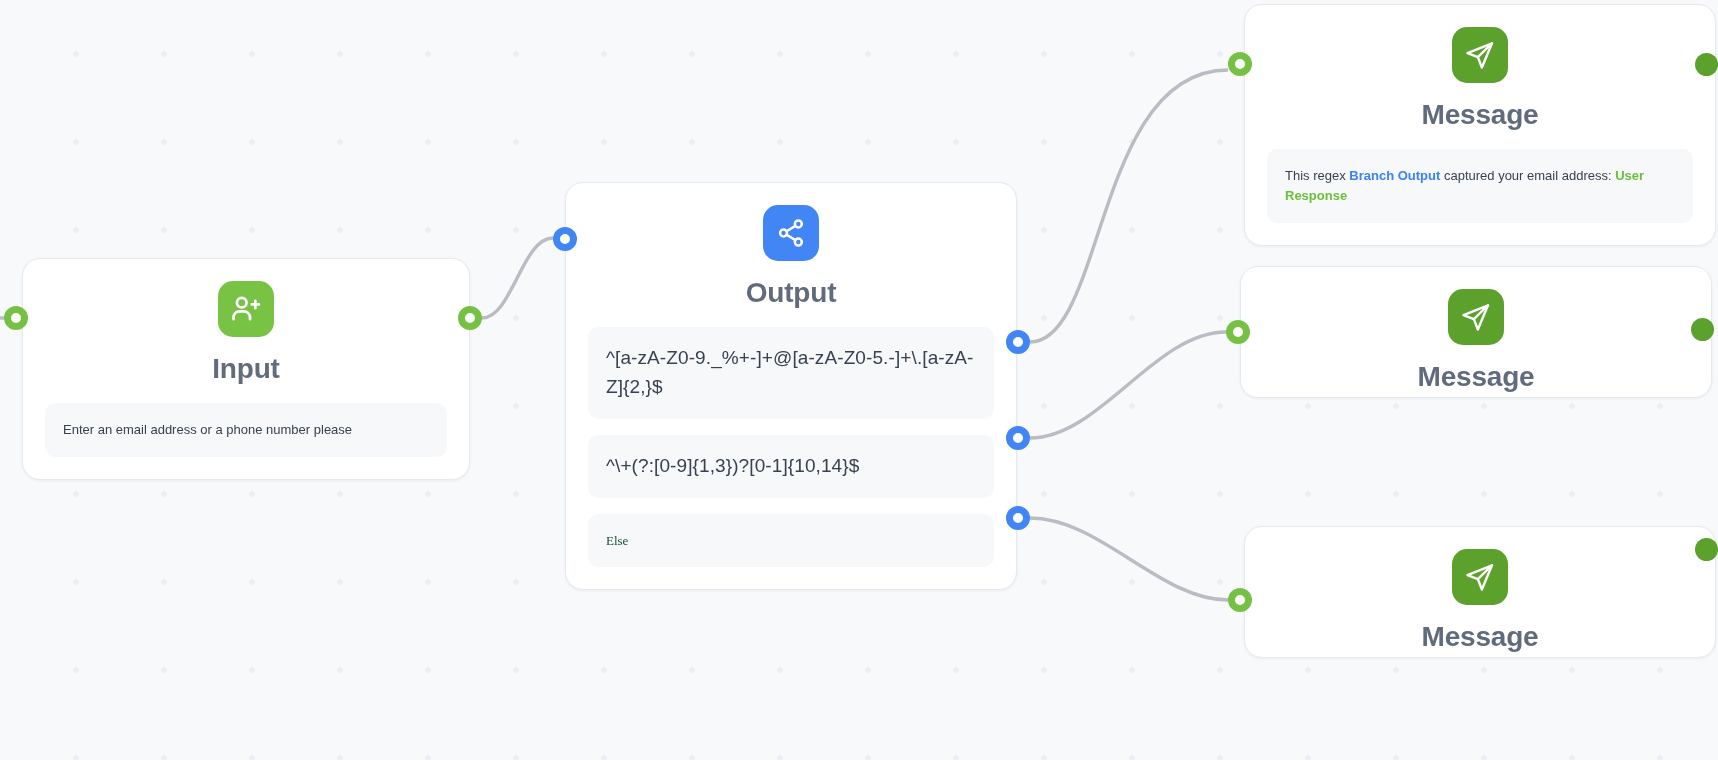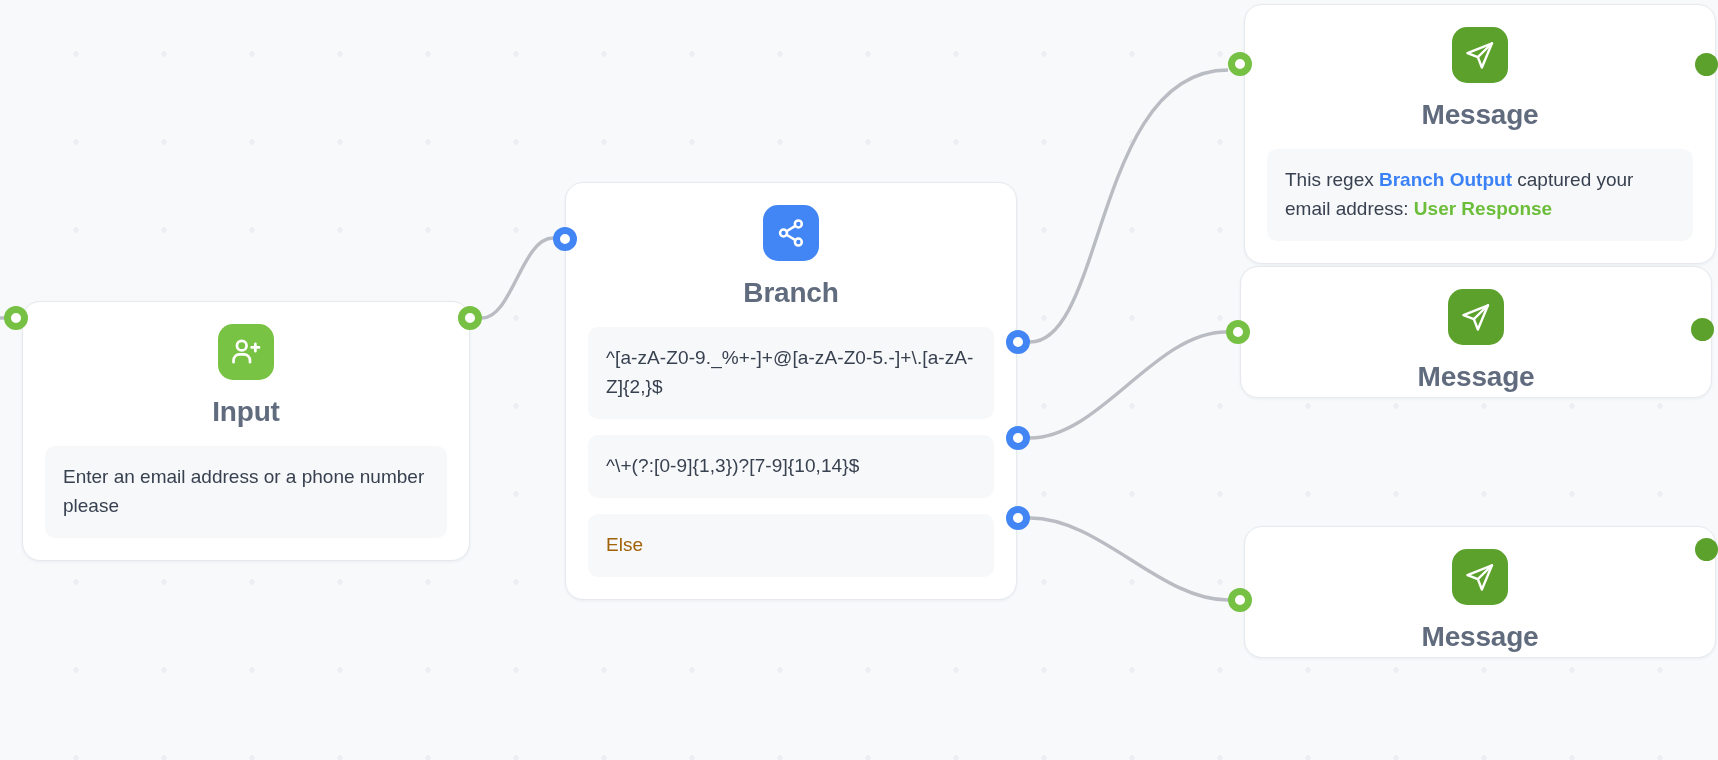--- a/index.html
+++ b/index.html
@@ -76,30 +76,30 @@
     letter-spacing: -0.2px;
     line-height: 1;
   }
 
   .node-body { padding: 14px 22px 22px 22px; }
 
   .field {
     background: #f7f8fa;
     border-radius: 10px;
     padding: 17px 18px;
-    font-size: 19px;
+    font-size: 13px;
     line-height: 1.52;
     color: #384150;
   }
 
   .field + .field { margin-top: 16px; }
 
   .field-mono { font-size: 19px; letter-spacing: 0.1px; }
 
-  .field-else { color: #a16207; }
+  .field-else { color: #14532d; font-family: Liberation Serif, serif; }
 
   .tok-blue  { color: #3b82f6; font-weight: bold; }
   .tok-green { color: #6cbe3a; font-weight: bold; }
 
   
   .port {
     position: absolute;
     border-radius: 50%;
     z-index: 6;
   }
@@ -112,21 +112,21 @@
   }
   .port-ring.green { border-color: #76c144; }
   .port-ring.blue  { border-color: #4285f4; }
   .port-solid {
     width: 23px;
     height: 23px;
     background: #5ba12c;
   }
 
   
-  #node-input   { left: 22px;   top: 258px; width: 448px; margin-top: 43px; }
+  #node-input   { left: 22px;   top: 258px; width: 448px; }
   #node-branch  { left: 565px;  top: 182px; width: 452px; }
   #node-msg-1   { left: 1244px; top: 4px;   width: 472px; }
   #node-msg-2   { left: 1240px; top: 266px; width: 472px; }
   #node-msg-3   { left: 1244px; top: 526px; width: 472px; }
 </style>
 </head>
 <body>
 
 <div id="canvas">
 
@@ -165,25 +165,25 @@
     <div class="node-head">
       <div class="node-icon icon-branch">
         <svg width="32" height="32" viewBox="0 0 24 24" fill="none" stroke="#ffffff" stroke-width="1.9" stroke-linecap="round" stroke-linejoin="round">
           <circle cx="17.5" cy="5.2" r="2.6"></circle>
           <circle cx="17.5" cy="18.8" r="2.6"></circle>
           <circle cx="6.4" cy="12" r="2.6"></circle>
           <path d="M8.7 10.7 L15.3 6.6"></path>
           <path d="M8.7 13.3 L15.3 17.4"></path>
         </svg>
       </div>
-      <div class="node-title">Branch</div>
+      <div class="node-title">Output</div>
     </div>
     <div class="node-body">
       <div class="field field-mono">^[a-zA-Z0-9._%+-]+@[a-zA-Z0-5.-]+\.[a-zA-Z]{2,}$</div>
-      <div class="field field-mono">^\+(?:[0-9]{1,3})?[7-9]{10,14}$</div>
+      <div class="field field-mono">^\+(?:[0-9]{1,3})?[0-1]{10,14}$</div>
       <div class="field field-else">Else</div>
     </div>
   </div>
   <div class="port port-ring blue" style="left:553px; top:227px;"></div>
   <div class="port port-ring blue" style="left:1006px; top:330px;"></div>
   <div class="port port-ring blue" style="left:1006px; top:426px;"></div>
   <div class="port port-ring blue" style="left:1006px; top:506px;"></div>
 
   <div class="node" id="node-msg-1">
     <div class="node-head">

